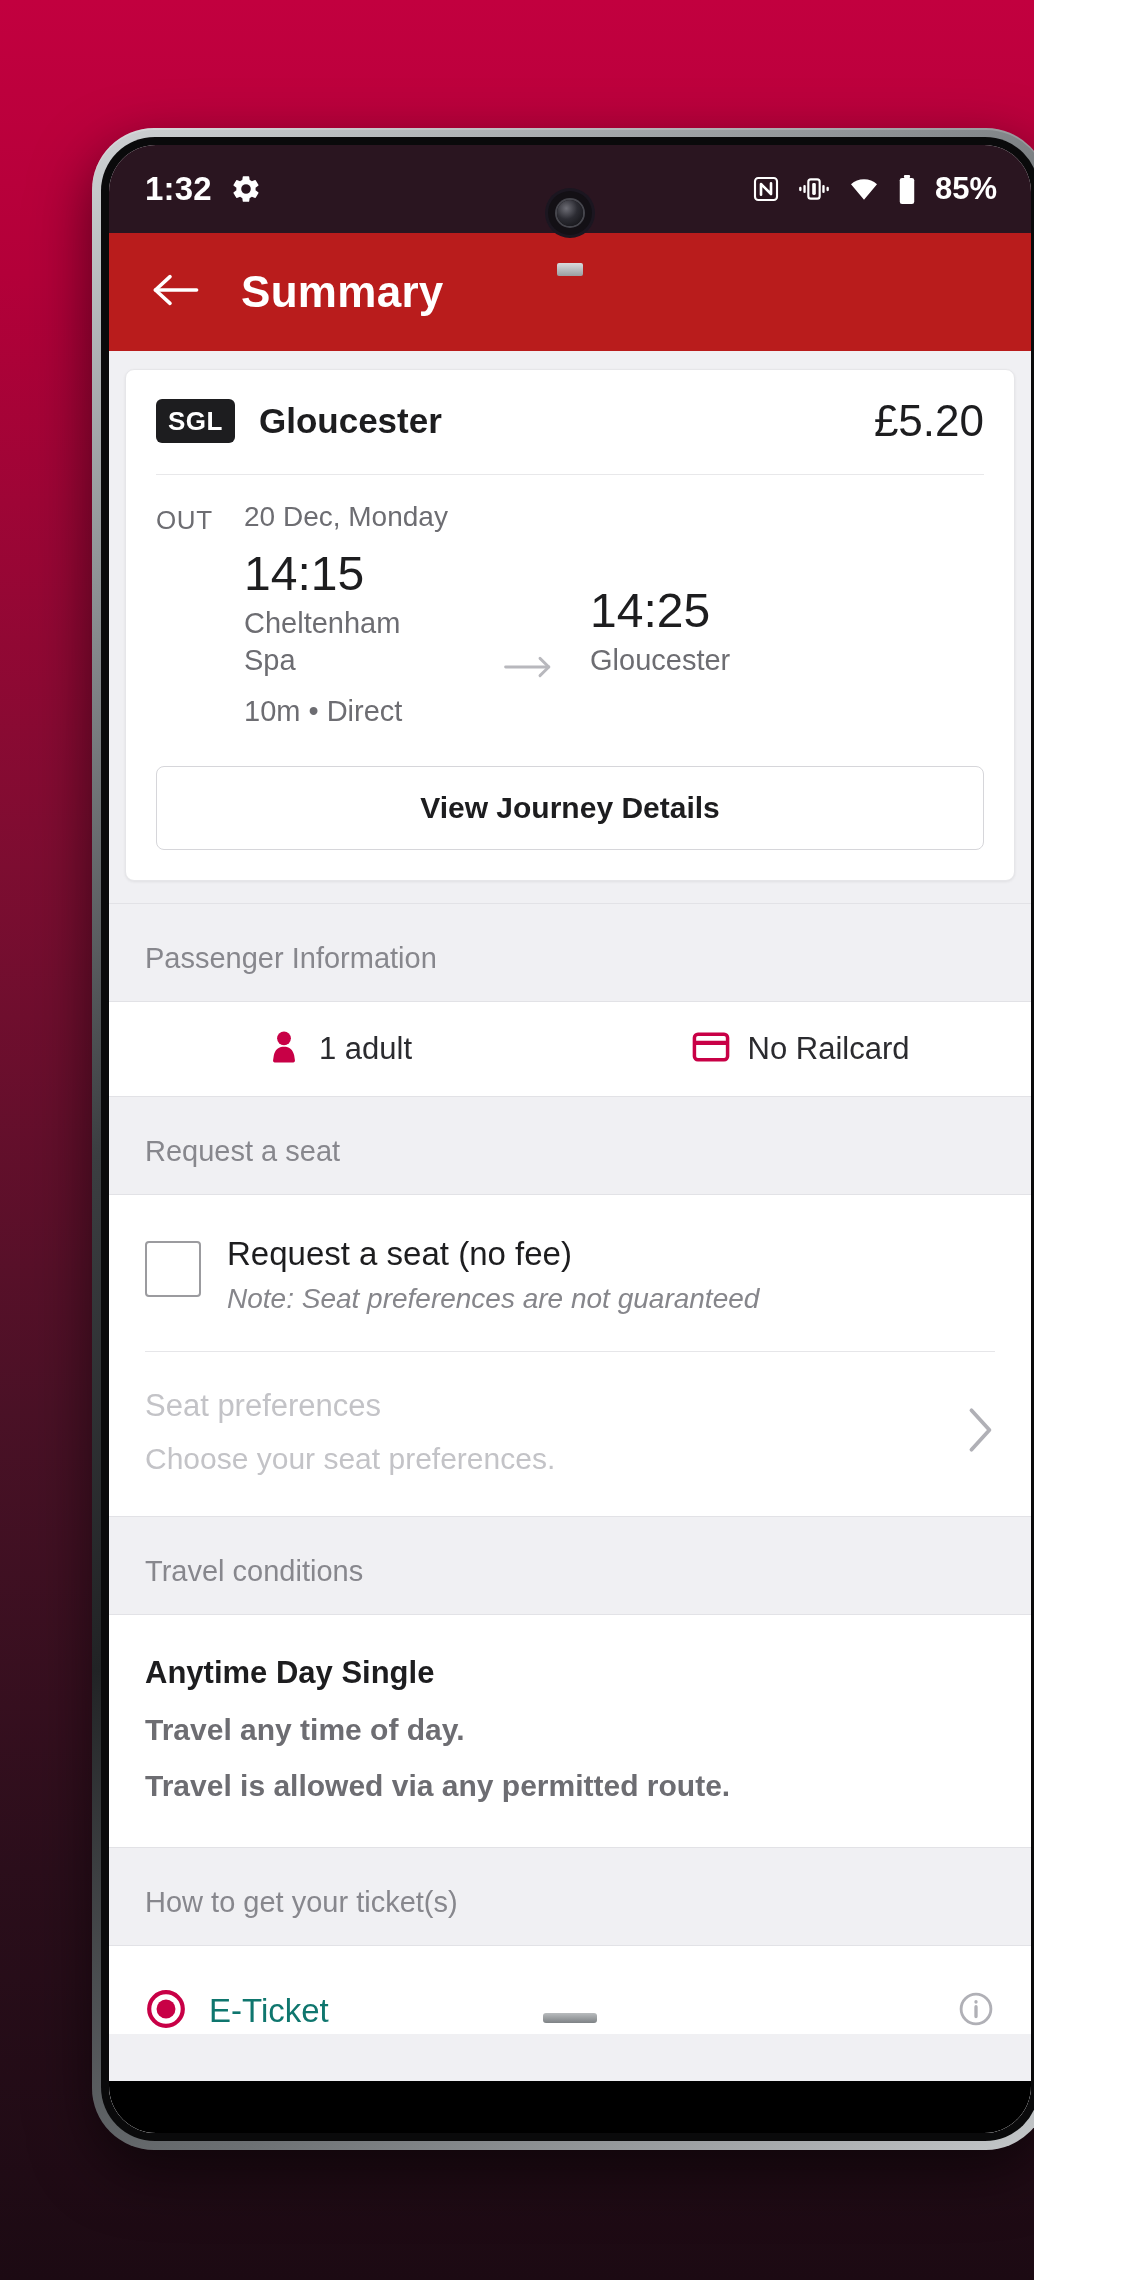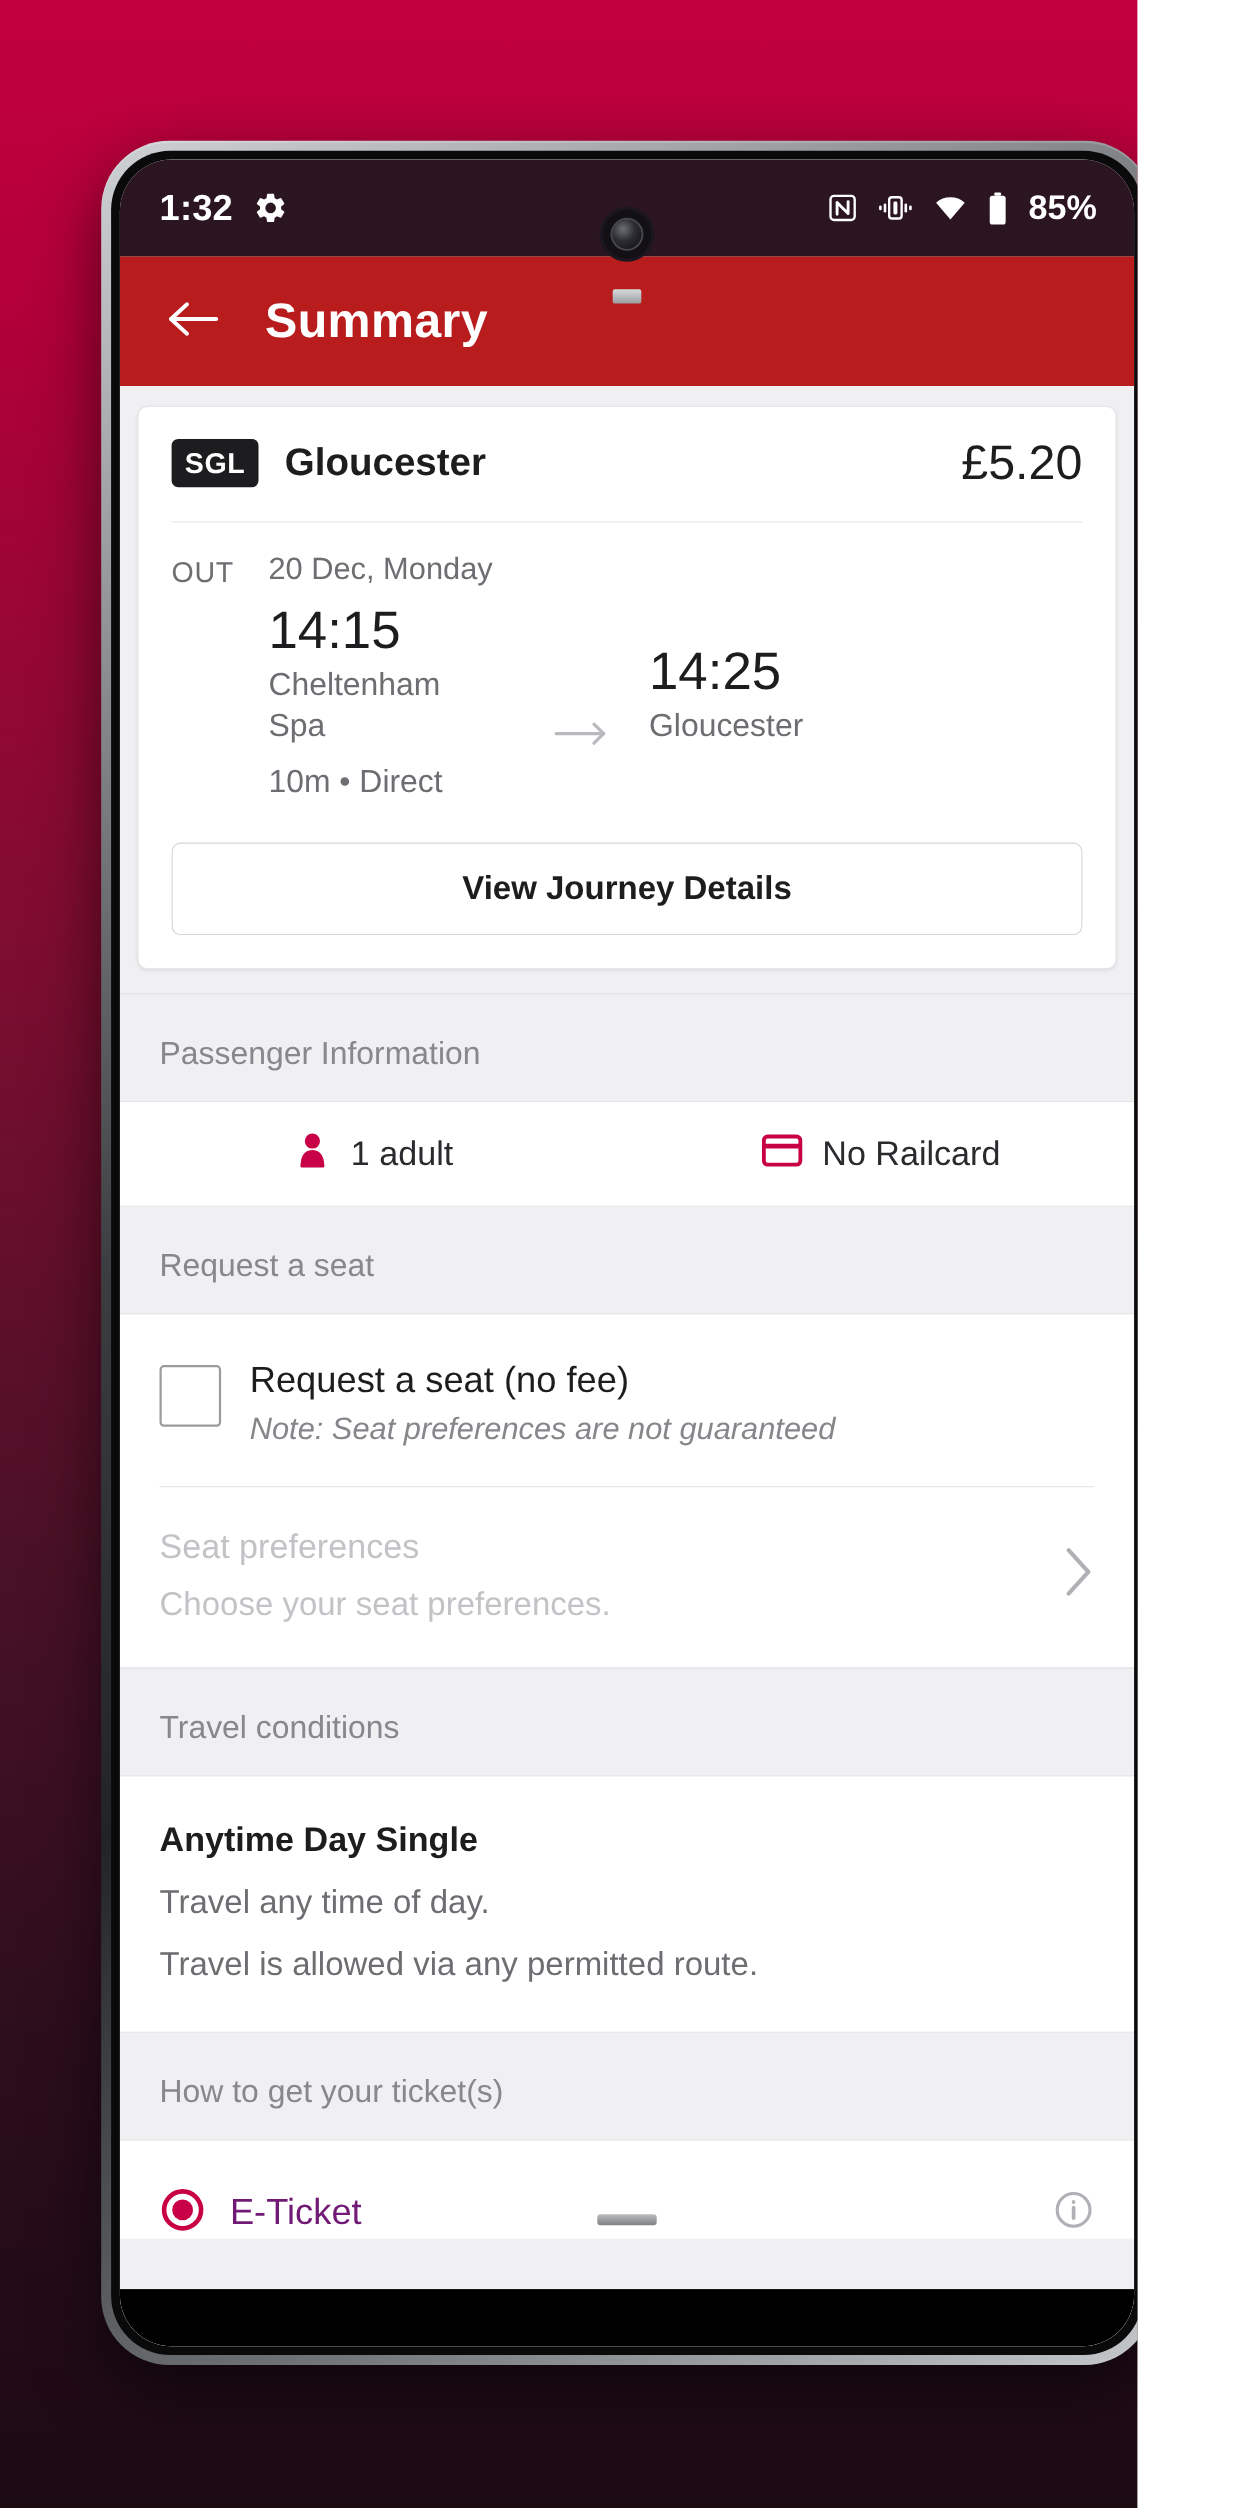--- a/index.html
+++ b/index.html
@@ -334,35 +334,36 @@
   }
   #conditions-title {
     font-size: 31px;
     font-weight: 700;
     color: #1d1d1f;
   }
   .condition-line {
     font-size: 30px;
     color: #6d6d72;
     margin-top: 22px;
+    font-weight: bold;
   }
 
   
   #delivery-body {
     background: #ffffff;
     padding: 42px 36px 0 36px;
   }
   #eticket-row {
     display: flex;
     align-items: center;
     gap: 22px;
   }
   #eticket-label {
     font-size: 33px;
-    color: #701a75;
+    color: #0f766e;
   }
   #eticket-info {
     margin-left: auto;
   }
 
   
   #navbar {
     position: absolute;
     left: 0; right: 0; bottom: 0;
     height: 52px;

